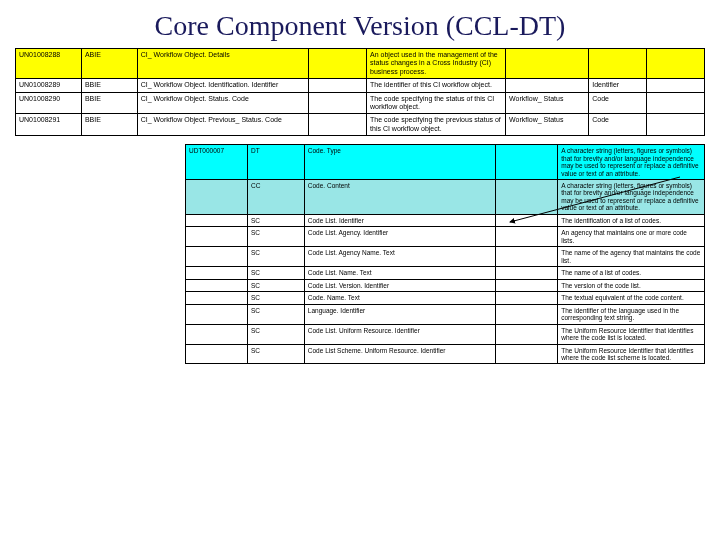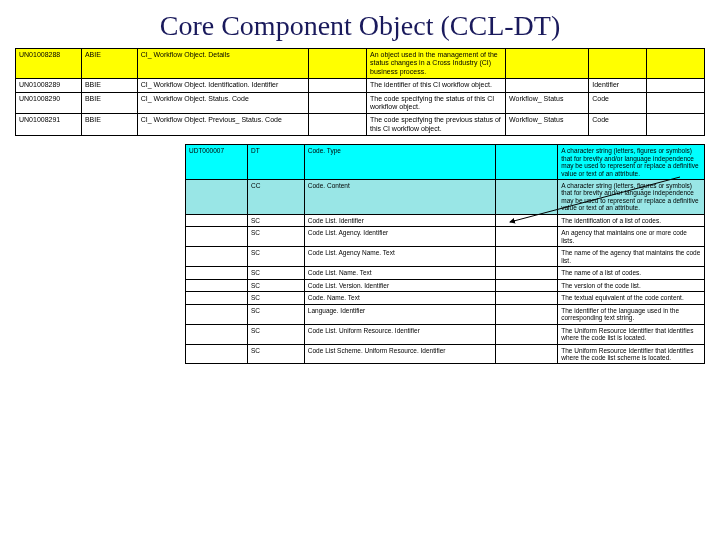--- a/index.html
+++ b/index.html
@@ -63,21 +63,21 @@
   .cyan2 { background: #99e6e6; }
 
   .arrow {
     position: absolute;
     pointer-events: none;
   }
 </style>
 </head>
 <body>
 
-<div class="title">Core Component Object (CCL-DT)</div>
+<div class="title">Core Component Version (CCL-DT)</div>
 
 <table class="top-table">
   <tbody id="top-body">
       <tr class="yellow">
         <td class="c1">UN01008288</td>
         <td class="c2">ABIE</td>
         <td class="c3">CI_ Workflow Object. Details</td>
         <td class="c4"></td>
         <td class="c5">An object used in the management of the status changes in a Cross Industry (CI) business process.</td>
         <td class="c6"></td>

